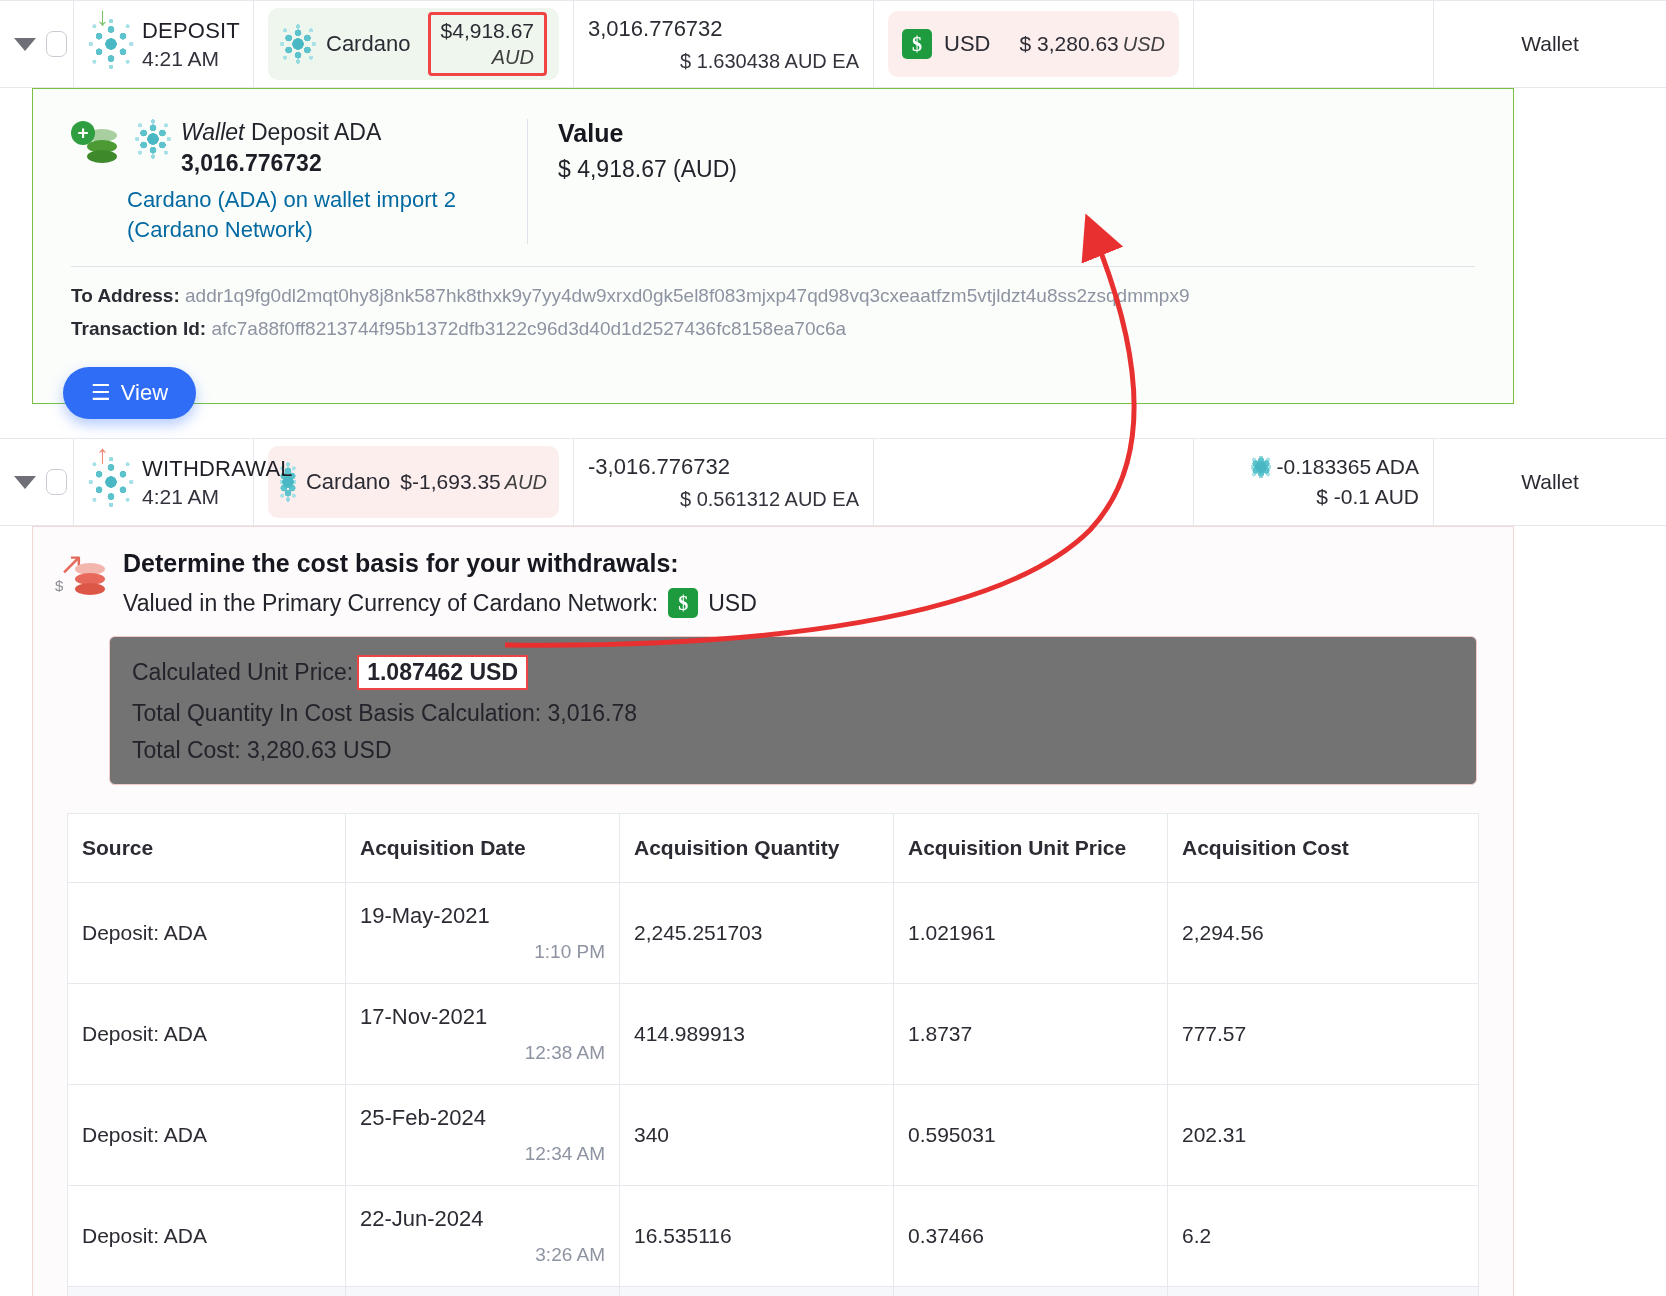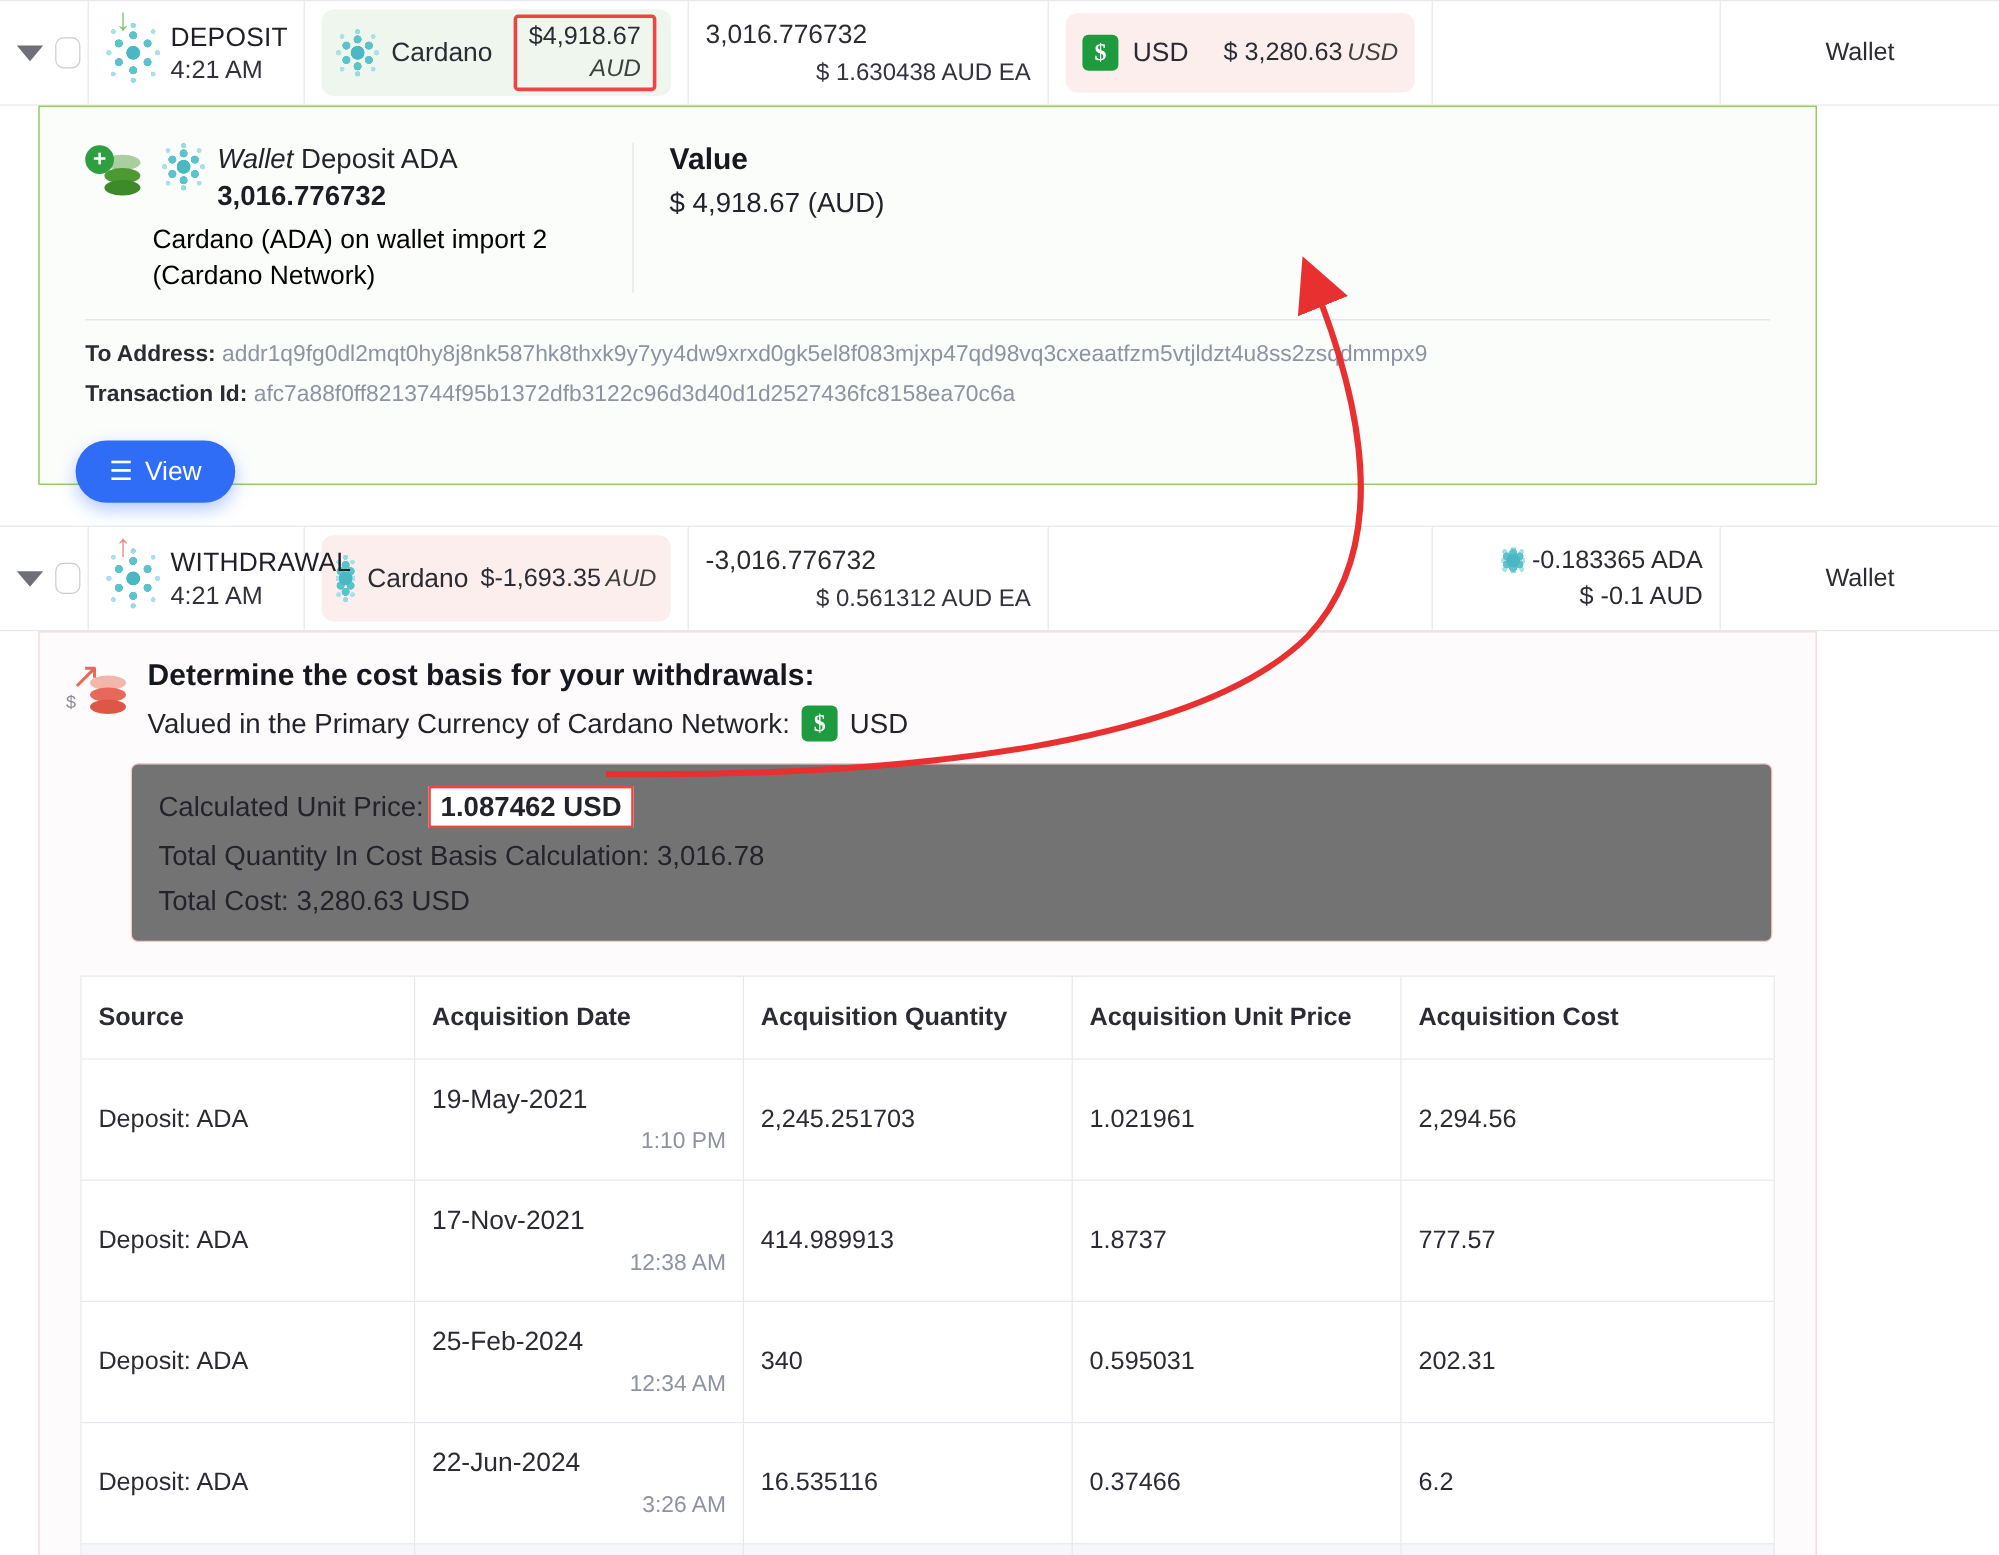--- a/index.html
+++ b/index.html
@@ -134,21 +134,21 @@
   .coin.c1 { width: 30px; height: 13px; background: #a9cfa0; left: 16px; top: 10px; }
   .coin.c2 { width: 30px; height: 13px; background: #4b9a34; left: 16px; top: 21px; }
   .coin.c3 { width: 30px; height: 13px; background: #3e8a2b; left: 16px; top: 31px; }
   .coin.plus {
     width: 24px; height: 24px; background: #2f9e41; left: 0; top: 2px;
     color: #fff; font-size: 19px; font-weight: 700; line-height: 23px; text-align: center;
   }
   .dep-title { font-size: 23px; color: #23232b; }
   .dep-title i { font-style: italic; }
   .dep-qty { font-size: 23px; font-weight: 700; color: #1d1d25; margin-top: 4px; }
-  .dep-desc { font-size: 22px; color: #000000; margin-top: 8px; line-height: 1.35; padding-left: 56px; }
+  .dep-desc { font-size: 22px; color: #0369a1; margin-top: 8px; line-height: 1.35; padding-left: 56px; }
 
   .dep-right { border-left: 1px solid #dfe2e8; padding-left: 30px; margin-left: 16px; }
   .val-title { font-size: 25px; font-weight: 700; color: #17171f; }
   .val-line { font-size: 23px; color: #23232b; margin-top: 8px; }
   .val-line .u-underline { border-bottom: 2.5px solid #ef4444; padding-bottom: 1px; }
 
   .dep-hr { height: 1px; background: #dfe2e8; margin: 22px 38px 0 38px; }
   .addr-block { padding: 18px 38px 0 38px; }
   .addr-row { font-size: 19px; margin-bottom: 11px; }
   .addr-label { font-weight: 700; color: #2b2b33; }

